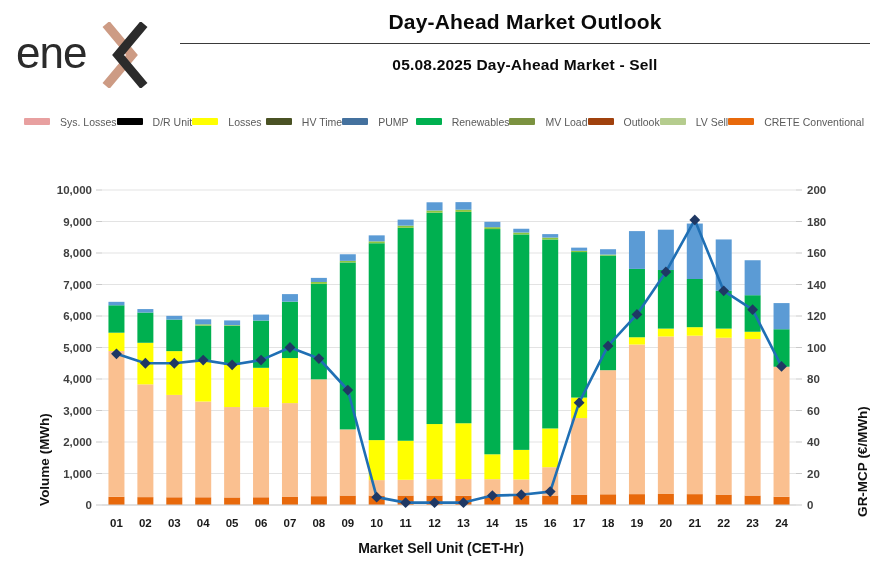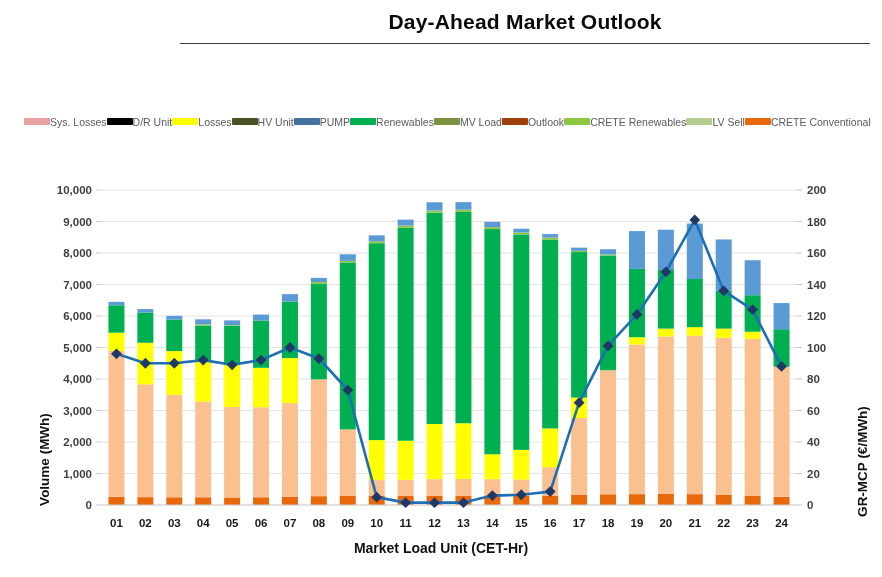--- a/index.html
+++ b/index.html
@@ -52,21 +52,21 @@
     width: 840px; height: 58px;
     display: grid;
     grid-template-columns: repeat(5, 1fr);
     grid-auto-rows: 19px;
     grid-auto-flow: column;
     column-gap: 0px;
   }
   .legend-item {
     display: flex;
     align-items: center;
-    gap: 0;
+    gap: 10px;
     font-size: 10.5px;
     color: #5a5a5a;
     white-space: nowrap;
   }
   .legend-swatch {
     width: 26px; height: 7px;
     flex: 0 0 26px;
     border-radius: 1px;
   }
 
@@ -117,79 +117,83 @@
     font-family: "Liberation Sans", sans-serif;
   }
 </style>
 </head>
 <body>
 
 <div id="page">
 
   <div class="header">
 
+    <div class="logo">
+      <svg width="160" height="66" viewBox="0 0 160 66">
+        <text x="2" y="46" font-family="Liberation Sans, sans-serif" font-size="44" fill="#2b2b2b" letter-spacing="-1">ene</text>
+        <path d="M 92 2 L 118 33 L 92 64" fill="none" stroke="#cd9b84" stroke-width="9" stroke-linecap="butt"></path>
+        <path d="M 130 2 L 104 33 L 130 64" fill="none" stroke="#2b2b2b" stroke-width="9" stroke-linecap="butt"></path>
+      </svg>
+    </div>
 
     <div class="title-block">
       <div class="main-title">Day-Ahead Market Outlook</div>
       <div class="title-rule"></div>
+      <div class="sub-title">05.08.2025  Day-Ahead Market - Sell</div>
     </div>
   </div>
 
   <div class="legend" id="legend">
       <div class="legend-item">
         <span class="legend-swatch" style="background: rgb(232, 160, 160);"></span>
         <span>Sys. Losses</span>
       </div>
       <div class="legend-item">
         <span class="legend-swatch" style="background: rgb(0, 0, 0);"></span>
         <span>D/R Unit</span>
       </div>
       <div class="legend-item">
         <span class="legend-swatch" style="background: rgb(255, 255, 0);"></span>
         <span>Losses</span>
       </div>
       <div class="legend-item">
         <span class="legend-swatch" style="background: rgb(74, 82, 36);"></span>
-        <span>HV Unit</span>
+        <span>HV Time</span>
       </div>
       <div class="legend-item">
         <span class="legend-swatch" style="background: rgb(68, 113, 158);"></span>
         <span>PUMP</span>
       </div>
       <div class="legend-item">
         <span class="legend-swatch" style="background: rgb(0, 176, 80);"></span>
         <span>Renewables</span>
       </div>
       <div class="legend-item">
         <span class="legend-swatch" style="background: rgb(123, 146, 64);"></span>
         <span>MV Load</span>
       </div>
       <div class="legend-item">
         <span class="legend-swatch" style="background: rgb(160, 65, 13);"></span>
         <span>Outlook</span>
       </div>
       <div class="legend-item">
-        <span class="legend-swatch" style="background: rgb(141, 198, 63);"></span>
-        <span>CRETE Renewables</span>
-      </div>
-      <div class="legend-item">
         <span class="legend-swatch" style="background: rgb(181, 204, 142);"></span>
         <span>LV Sell</span>
       </div>
       <div class="legend-item">
         <span class="legend-swatch" style="background: rgb(232, 105, 11);"></span>
         <span>CRETE Conventional</span>
       </div>
     </div>
 
   <div class="plot-wrap">
 
     <div class="axis-title-left">Volume (MWh)</div>
     <div class="axis-title-right">GR-MCP (€/MWh)</div>
-    <div class="axis-title-bottom">Market Load Unit (CET-Hr)</div>
+    <div class="axis-title-bottom">Market Sell Unit (CET-Hr)</div>
 
     <svg class="chart-svg" id="chart" width="882" height="360">
         <line x1="102" y1="329" x2="796" y2="329" stroke="#e3e3e3" stroke-width="1"></line>
         <text x="92" y="333" class="tick-label left">0</text>
         <line x1="96" y1="329" x2="102" y2="329" stroke="#c9c9c9" stroke-width="1"></line>
         <text x="807" y="333" class="tick-label right">0</text>
         <line x1="796" y1="329" x2="802" y2="329" stroke="#c9c9c9" stroke-width="1"></line>
         <line x1="102" y1="297.5" x2="796" y2="297.5" stroke="#e3e3e3" stroke-width="1"></line>
         <text x="92" y="301.5" class="tick-label left">1,000</text>
         <line x1="96" y1="297.5" x2="102" y2="297.5" stroke="#c9c9c9" stroke-width="1"></line>

